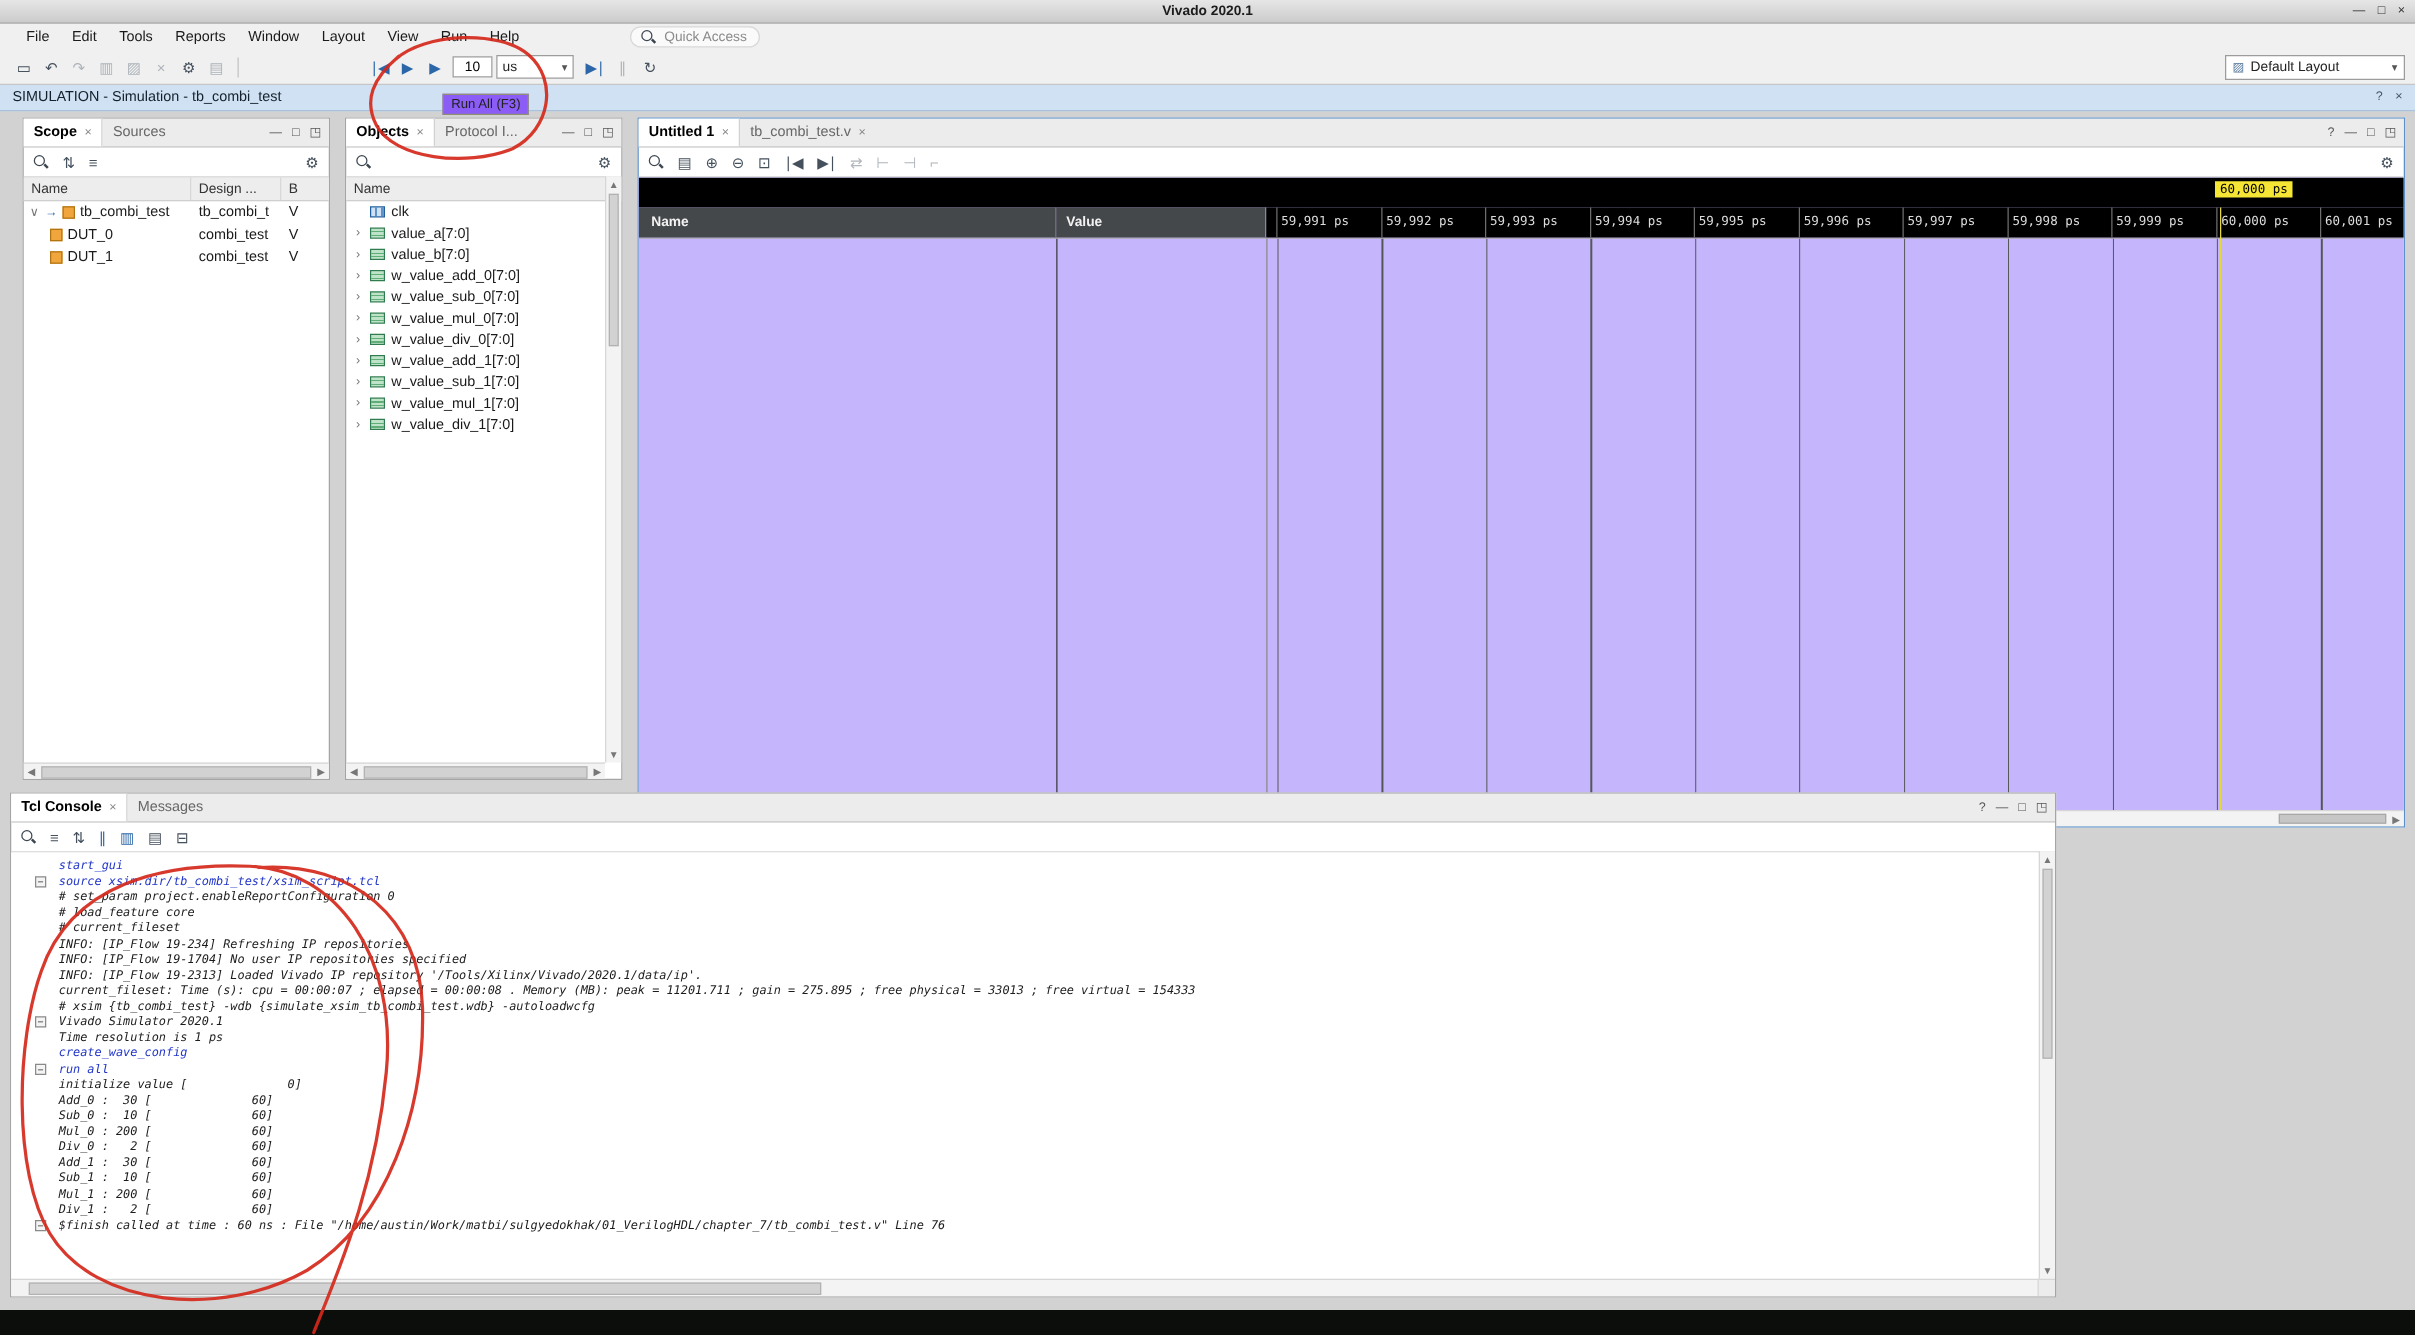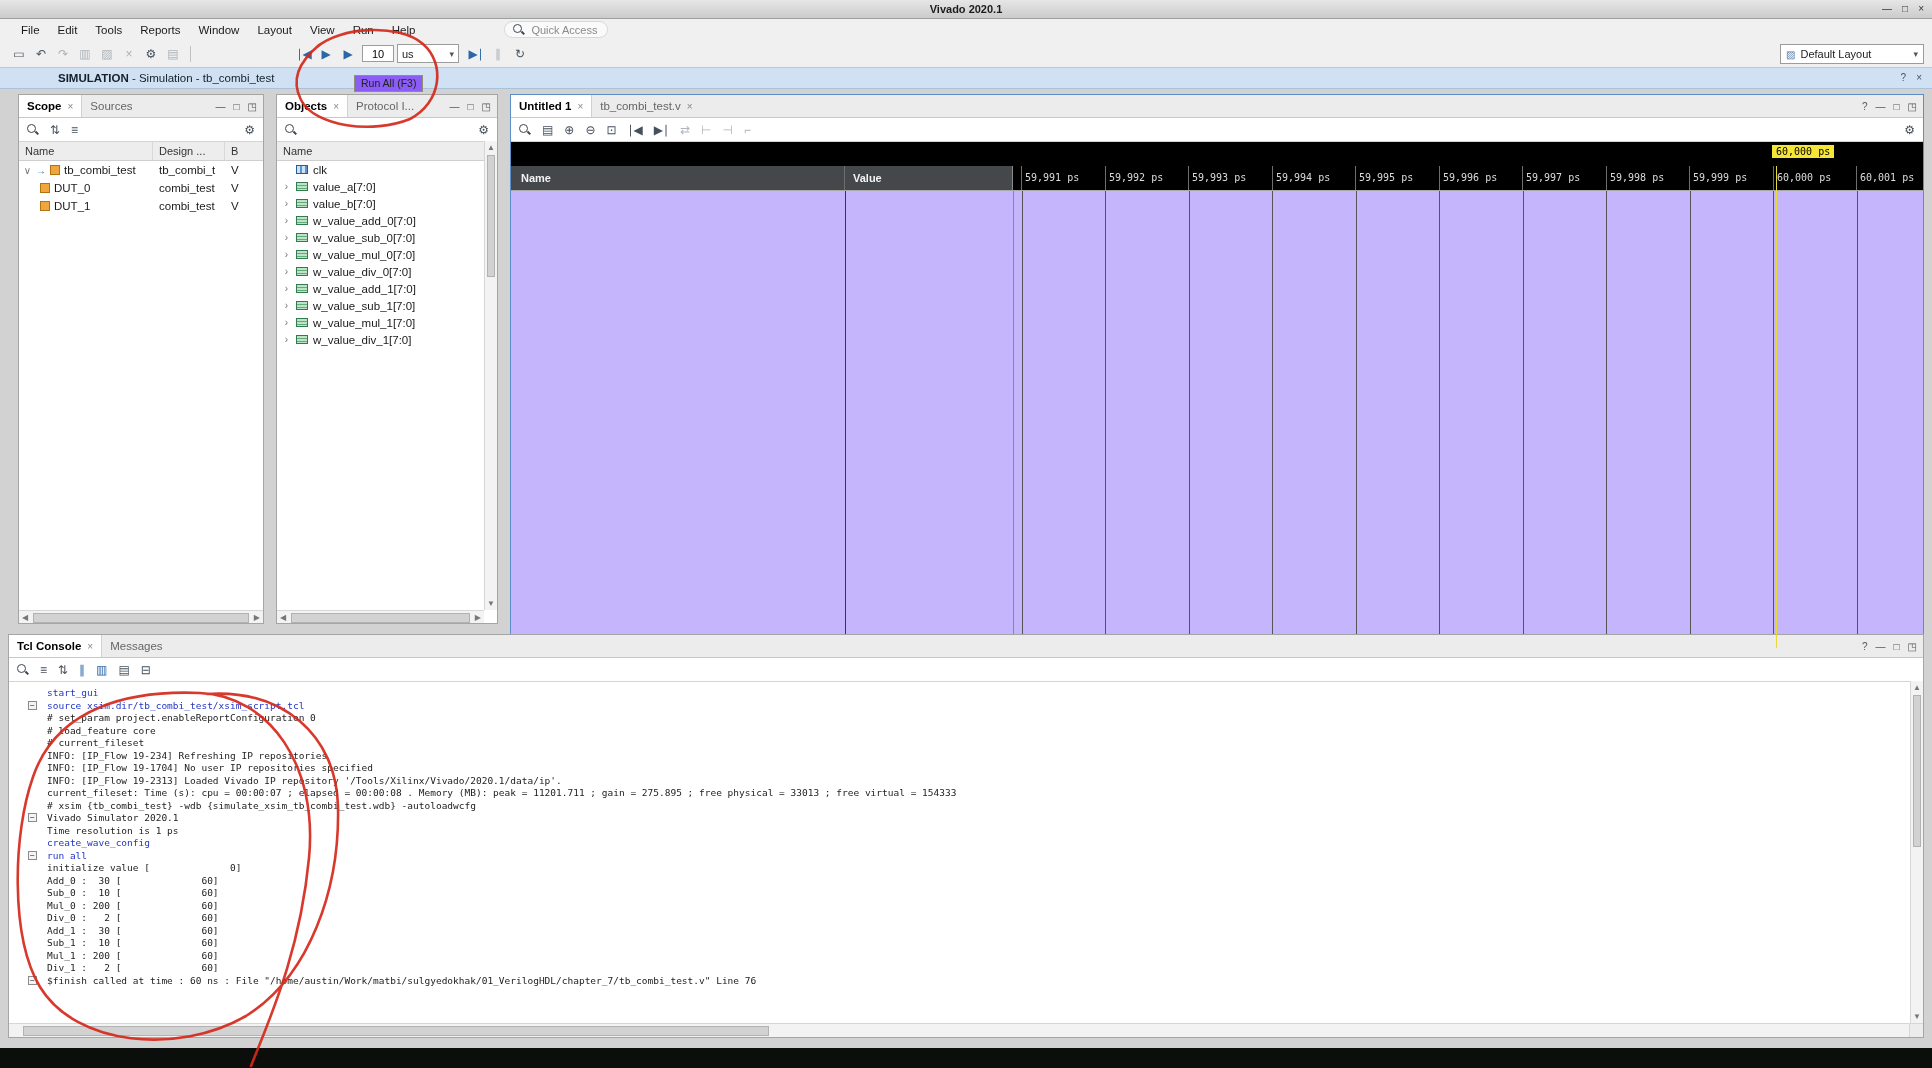--- a/index.html
+++ b/index.html
@@ -33,29 +33,29 @@
     font-size:11px;text-align:center;font-family:"Liberation Sans",sans-serif;padding:0;margin:16px 3px;}
   .unit-select{width:52px;height:17px;border:1px solid #9c9c9c;background:#fff;font-size:11px;
     display:flex;justify-content:space-between;align-items:center;padding:0 4px;margin-right:6px;color:#222;}
   .layout-select{position:absolute;right:8px;top:4px;width:132px;height:18px;border:1px solid #9c9c9c;
     background:#fff;display:flex;gap:5px;align-items:center;padding:0 5px;font-size:11px;color:#222;}
   .layout-select .dd{margin-left:auto;color:#555;font-size:9px;}
   .grid-glyph{color:#5b7ca0;font-size:10px;}
   
   .banner{position:absolute;left:0;top:68px;right:0;height:20px;background:#cfe1f2;
     border-bottom:1px solid #a9c2da;font-size:11.5px;line-height:20px;padding-left:10px;color:#14202c;}
-  .banner b{font-weight:bold;margin-left:48px;}
+  .banner b{font-weight:normal;}
   .banner-icons{position:absolute;right:10px;top:0;height:20px;display:flex;gap:10px;
     align-items:center;color:#44556a;font-size:10px;}
   
   .panel{position:absolute;background:#fff;border:1px solid #a5a5a5;box-sizing:border-box;}
   #scope-panel{left:18px;top:94px;width:246px;height:530px;}
   #objects-panel{left:276px;top:94px;width:222px;height:530px;}
   #wave-panel{left:510px;top:94px;width:1414px;height:568px;border:1px solid #5b8fc9;}
-  #tcl-panel{left:8px;top:634px;width:1916px;height:404px;}
+  #tcl-panel{left:8px;top:634px;width:1637px;height:404px;}
   .ptabs{height:22px;background:#ececec;border-bottom:1px solid #c8c8c8;display:flex;
     align-items:stretch;font-size:11.5px;color:#666;position:relative;}
   .ptab{padding:0 8px;display:flex;align-items:center;gap:6px;}
   .ptab.active{background:#fff;color:#000;font-weight:bold;border-right:1px solid #d2d2d2;}
   .ptab .x{font-weight:normal;color:#888;font-size:10px;}
   .pwin-icons{position:absolute;right:6px;top:0;height:22px;display:flex;gap:8px;
     align-items:center;color:#555;font-size:10px;}
   .ptoolbar{height:23px;border-bottom:1px solid #d4d4d4;display:flex;align-items:center;
     padding:0 7px;gap:11px;color:#44505c;font-size:12px;position:relative;}
   .ptoolbar .gear{position:absolute;right:8px;}
@@ -122,21 +122,21 @@
   .wave-hscroll .track1{position:absolute;left:178px;width:324px;top:2px;height:8px;
     background:#d2d2d2;border:1px solid #b2b2b2;box-sizing:border-box;}
   .wave-hscroll .track2{position:absolute;right:14px;width:86px;top:2px;height:8px;
     background:#c6c6c6;border:1px solid #a8a8a8;box-sizing:border-box;}
   .wave-hscroll .a1{position:absolute;left:166px;top:2px;}
   .wave-hscroll .a2{position:absolute;left:504px;top:2px;}
   
   .tcl-content{position:absolute;left:0;right:14px;top:47px;bottom:14px;background:#fff;
     overflow:hidden;font-family:"DejaVu Sans Mono",monospace;font-size:9.5px;color:#1c1c1c;
     padding-top:5px;}
-  .tcl-line{height:12.5px;line-height:12.5px;white-space:pre;padding-left:38px;position:relative;}
+  .tcl-line{height:12.5px;line-height:12.5px;white-space:pre;padding-left:38px;position:relative;font-style:italic;}
   .tcl-line.cmd{color:#2236c8;}
   .fold{position:absolute;left:19px;top:1px;width:9px;height:9px;border:1px solid #8a8a8a;
     background:#f4f4f4;color:#444;font-size:8px;line-height:7px;text-align:center;box-sizing:border-box;}
   .tcl-vscroll{right:0;top:46px;bottom:14px;}
   .tcl-hscroll{left:0;right:14px;}
   .corner{position:absolute;right:0;bottom:0;width:14px;height:14px;background:#ececec;
     border-top:1px solid #d6d6d6;border-left:1px solid #d6d6d6;box-sizing:border-box;}
   
   .bottom-strip{position:absolute;left:0;right:0;top:1048px;height:20px;background:#0c0e0c;}
   .tooltip{position:absolute;left:354px;top:75px;height:15px;line-height:15px;padding:0 6px;

